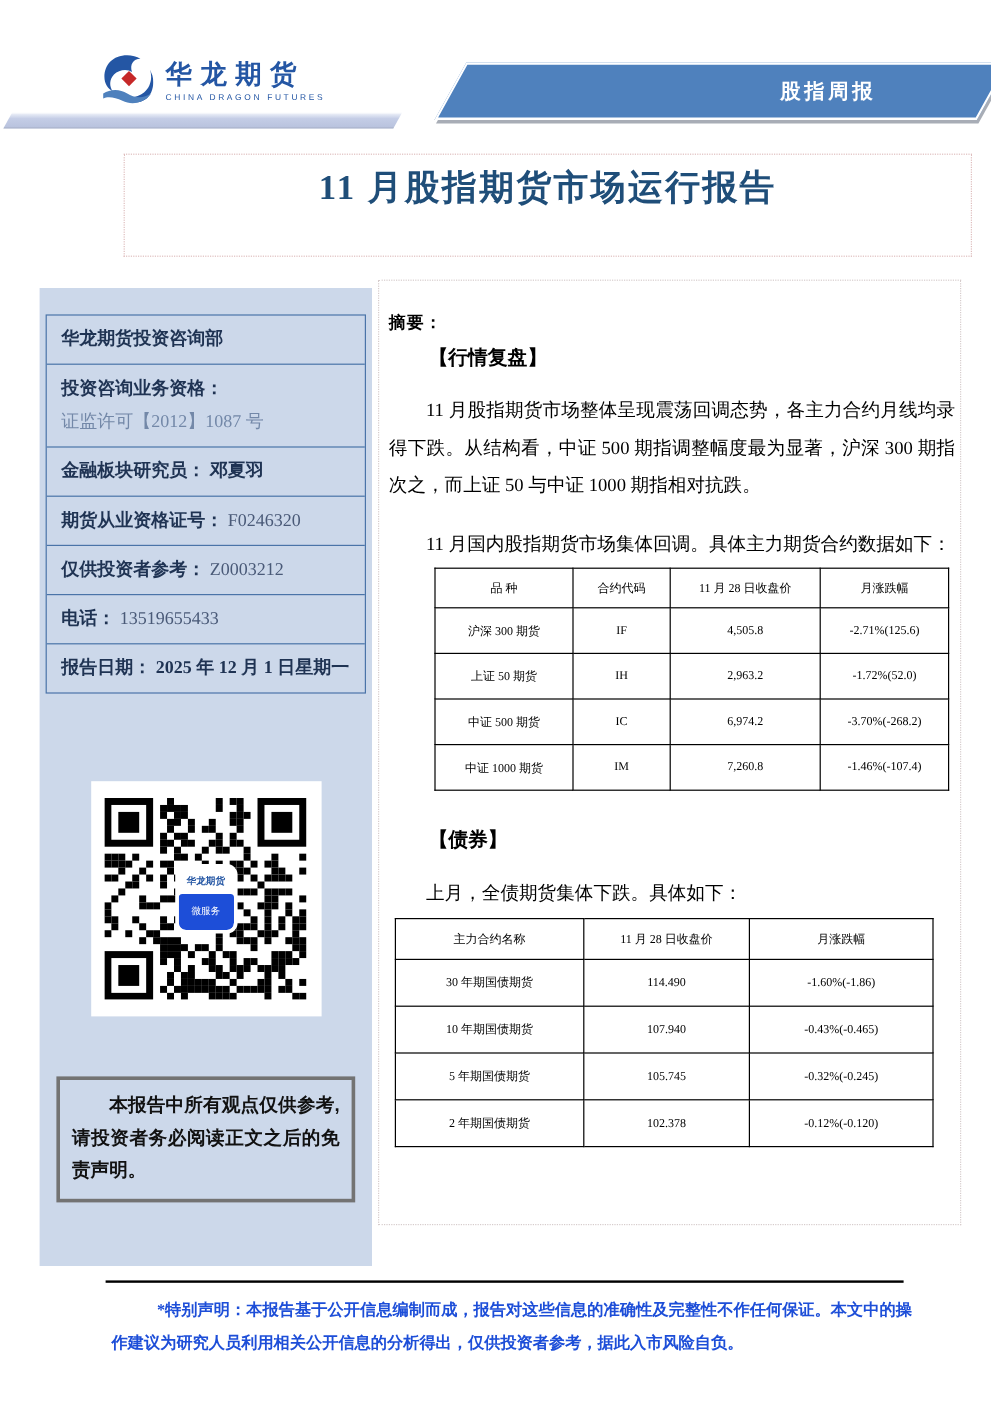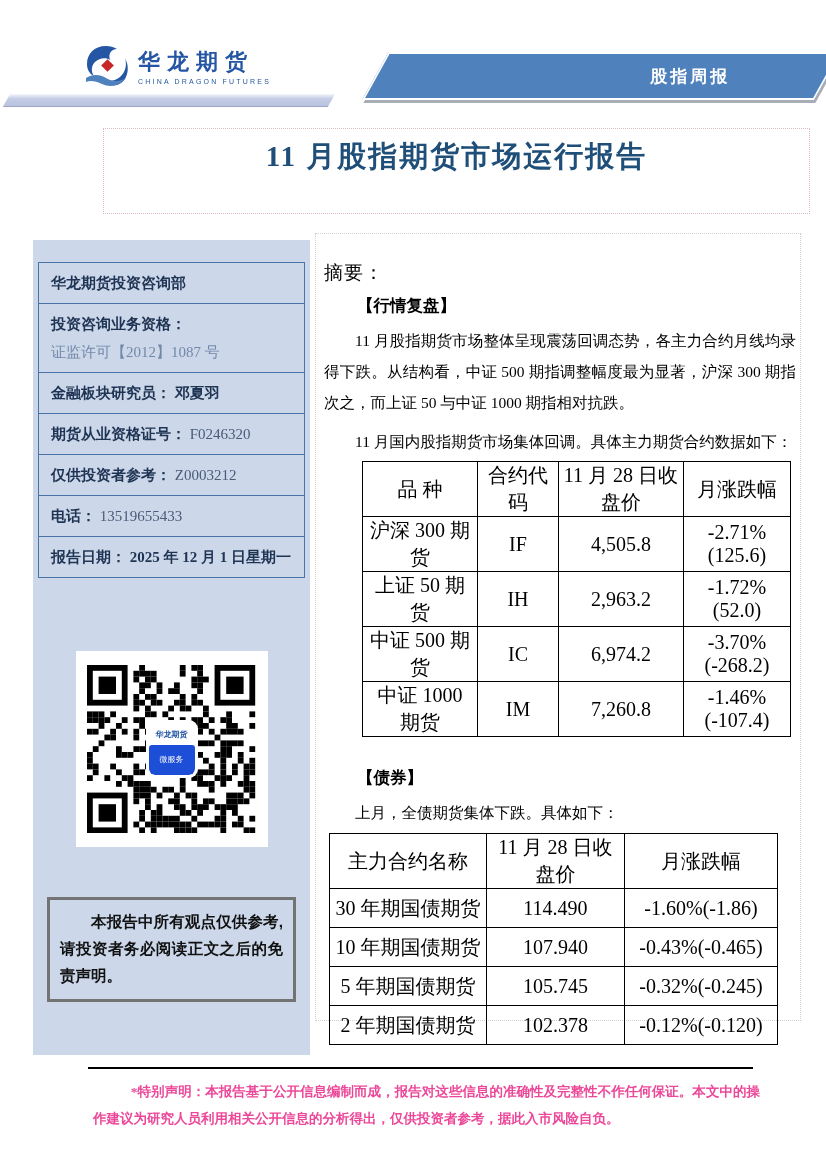--- a/index.html
+++ b/index.html
@@ -53,39 +53,39 @@
   .qr-badge-bottom{height:30px;background:#1d4ed8;color:#fff;font-size:8px;line-height:30px;
                    border-radius:3px 3px 6px 6px;}
   .side-note{margin:50px 14px 0 14px;border:3px solid #737373;padding:8px 10px 10px 10px;
              font-size:15.5px;font-weight:bold;color:#111;line-height:27px;
              text-indent:2em;text-align:justify;
              font-family:"Liberation Sans",sans-serif;}
 
   
   .main{position:absolute;left:315px;top:233px;width:486px;height:788px;
         border:1px dotted #d6cccc;box-sizing:border-box;padding:26px 4px 0 8px;}
-  .h-summary{font-size:19px;font-weight:normal;letter-spacing:1px;}
+  .h-summary{font-size:14px;font-weight:bold;letter-spacing:1px;}
   .h-section{font-size:16.5px;font-weight:bold;text-indent:2em;margin-top:9px;}
-  .para{font-size:15.5px;line-height:31px;text-indent:2em;text-align:justify;margin-top:8px;font-family:Liberation Serif, serif;}
-  table{border-collapse:collapse;font-size:20px;}
+  .para{font-size:15.5px;line-height:31px;text-indent:2em;text-align:justify;margin-top:18px;font-family:Liberation Serif, serif;}
+  table{border-collapse:collapse;font-size:10px;}
   td,th{border:1px solid #000;text-align:center;padding:0 3px;font-weight:normal;}
   .tbl1{margin:4px 0 0 38px;}
   .tbl1 th{height:32px;}
   .tbl1 td{height:37px;}
   .tbl1 .c0{width:108px;}.tbl1 .c1{width:74px;text-align:center;}.tbl1 .c2{width:118px;}.tbl1 .c3{width:100px;}
   .h-section2{font-size:16.5px;font-weight:bold;text-indent:2em;margin-top:30px;}
   .tbl2{margin:5px 0 0 5px;}
   .tbl2 th{height:33px;}
   .tbl2 td{height:38px;}
   .tbl2 .c0{width:150px;}.tbl2 .c1{width:131px;}.tbl2 .c2{width:146px;}
 
   
   .footer-line{position:absolute;left:88px;top:1067px;width:665px;border-top:2px solid #000;}
   .footer-text{position:absolute;left:93px;top:1078px;width:667px;
-               color:#ec4899;font-weight:bold;font-size:13.5px;line-height:27px;
+               color:#1d4ed8;font-weight:bold;font-size:13.5px;line-height:27px;
                text-indent:2.8em;text-align:justify;}
 </style>
 </head>
 <body>
 
 <div class="page">
 
   <div class="logo">
     <svg class="logo-icon" viewBox="0 0 44 46" xmlns="http://www.w3.org/2000/svg">
       <path d="M22 2 C10 2 3 10 3 20 C3 26 6 30 10 32 C7 28 7 22 11 18 C15 14 22 13 26 16 C24 10 27 5 33 5 C30 3 26 2 22 2 Z" fill="#2456a4"></path>

